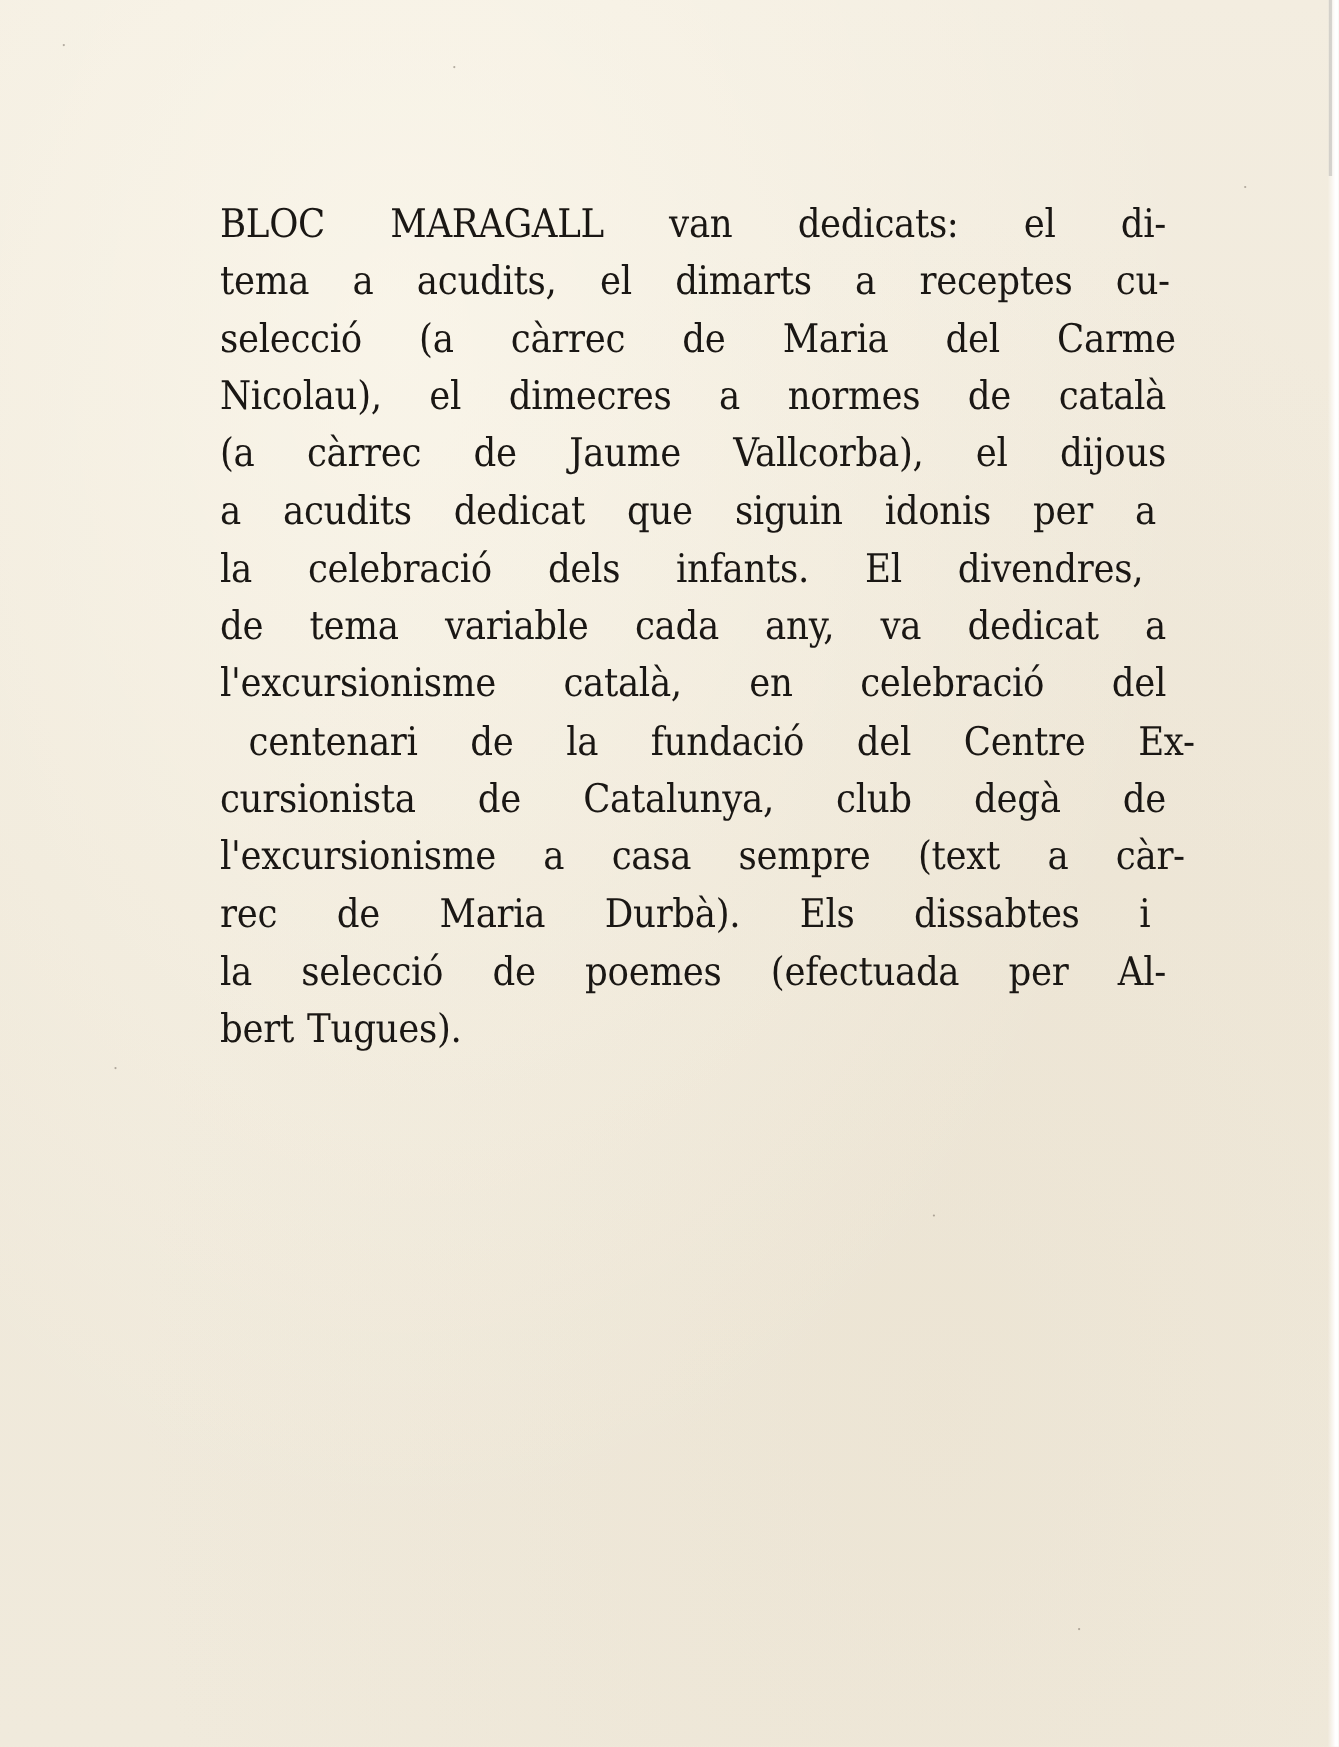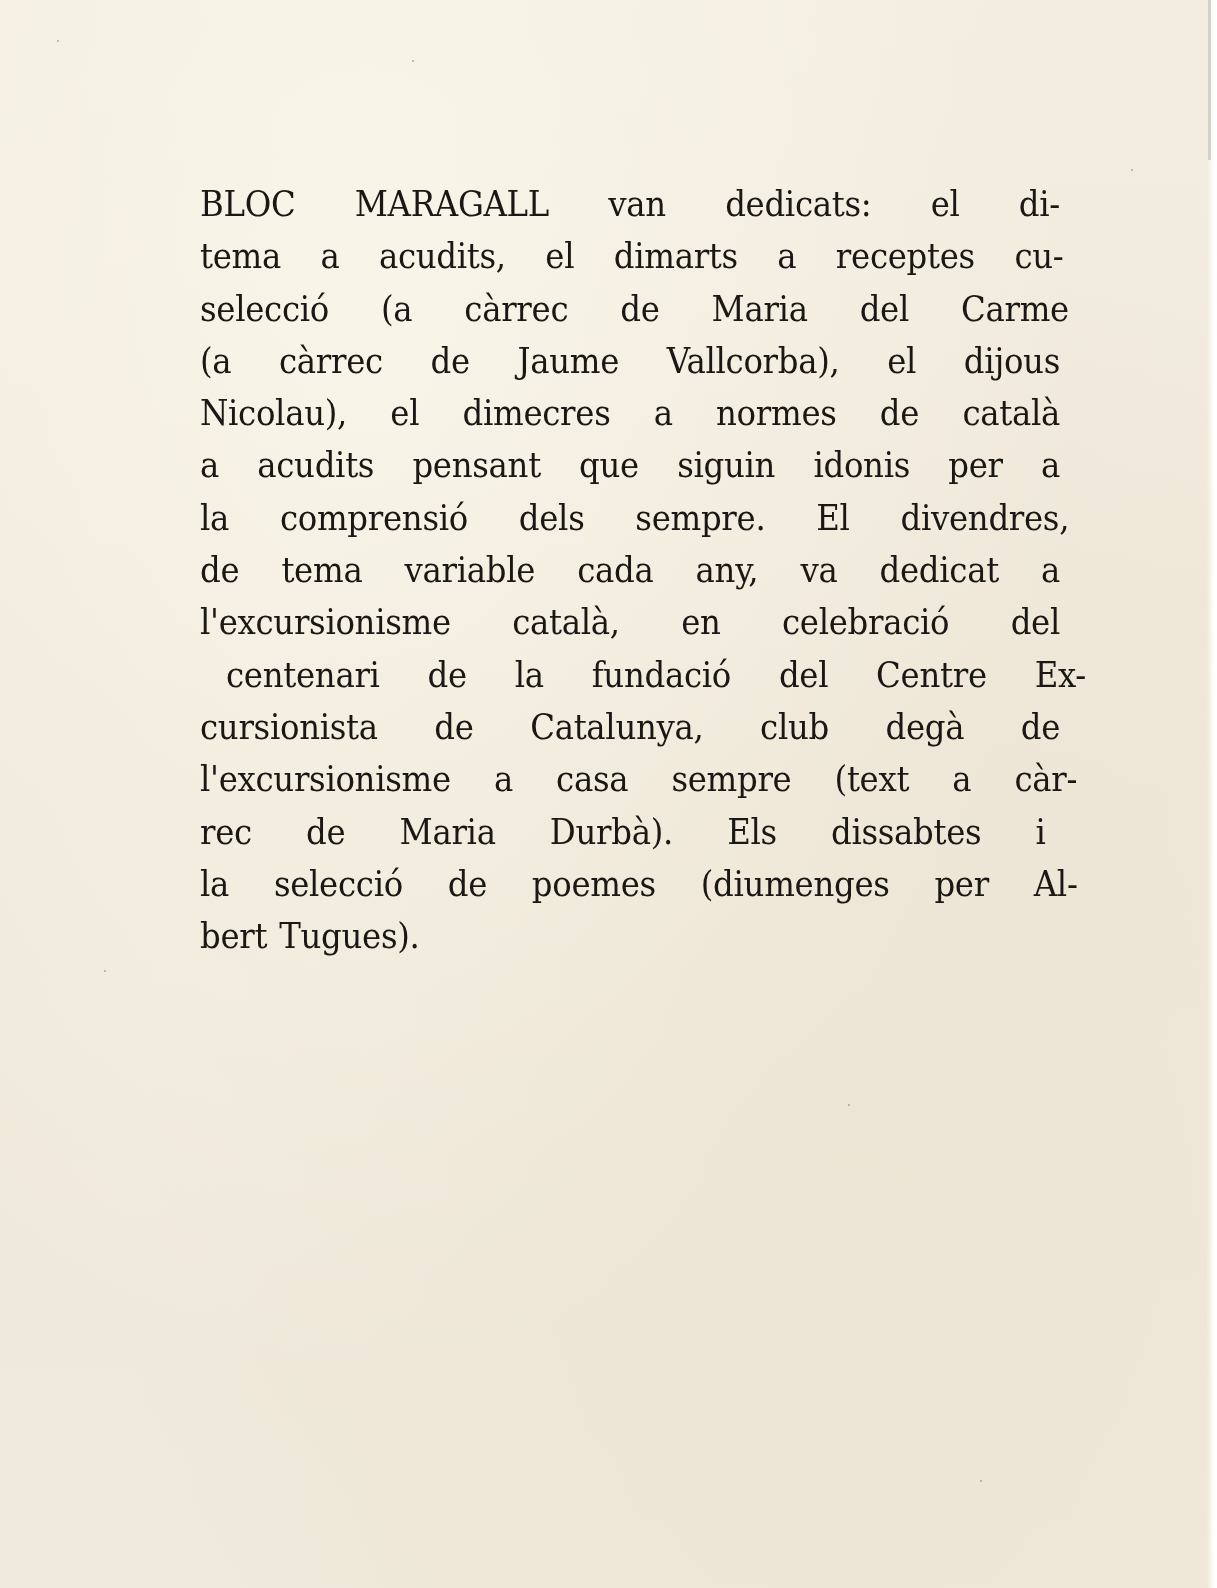--- a/index.html
+++ b/index.html
@@ -82,26 +82,26 @@
   <div class="speck" style="left:412px;top:60px;"></div>
   <div class="speck" style="left:1131px;top:169px;"></div>
   <div class="speck" style="left:104px;top:970px;"></div>
   <div class="speck" style="left:848px;top:1104px;"></div>
   <div class="speck" style="left:980px;top:1480px;"></div>
 
   <div class="text-block">
     <div class="line"><span class="inner" style="word-spacing: 49.3062px;">BLOC MARAGALL van dedicats: el di-</span></div>
     <div class="line"><span class="inner" style="word-spacing: 29.5112px;">tema a acudits, el dimarts a receptes cu-</span></div>
     <div class="line"><span class="inner" style="word-spacing: 42.013px;">selecció (a càrrec de Maria del Carme</span></div>
+    <div class="line"><span class="inner" style="word-spacing: 33.2917px;">Nicolau), el dimecres a normes de català</span></div>
     <div class="line"><span class="inner" style="word-spacing: 37.6641px;">(a càrrec de Jaume Vallcorba), el dijous</span></div>
-    <div class="line"><span class="inner" style="word-spacing: 33.2917px;">Nicolau), el dimecres a normes de català</span></div>
-    <div class="line"><span class="inner" style="word-spacing: 28.2679px;">a acudits pensant que siguin idonis per a</span></div>
-    <div class="line"><span class="inner" style="word-spacing: 40.8781px;">la comprensió dels sempre. El divendres,</span></div>
+    <div class="line"><span class="inner" style="word-spacing: 28.2679px;">a acudits dedicat que siguin idonis per a</span></div>
+    <div class="line"><span class="inner" style="word-spacing: 40.8781px;">la celebració dels infants. El divendres,</span></div>
     <div class="line"><span class="inner" style="word-spacing: 32.1317px;">de tema variable cada any, va dedicat a</span></div>
     <div class="line"><span class="inner" style="word-spacing: 51.3945px;">l'excursionisme català, en celebració del</span></div>
     <div class="line"><span class="inner" style="word-spacing: 37.9115px; margin-left: 26px;">centenari de la fundació del Centre Ex-</span></div>
     <div class="line"><span class="inner" style="word-spacing: 46.5531px;">cursionista de Catalunya, club degà de</span></div>
     <div class="line"><span class="inner" style="word-spacing: 33.151px;">l'excursionisme a casa sempre (text a càr-</span></div>
     <div class="line"><span class="inner" style="word-spacing: 44.1901px;">rec de Maria Durbà). Els dissabtes i</span></div>
-    <div class="line"><span class="inner" style="word-spacing: 34.8568px;">la selecció de poemes (diumenges per Al-</span></div>
+    <div class="line"><span class="inner" style="word-spacing: 34.8568px;">la selecció de poemes (efectuada per Al-</span></div>
     <div class="line last"><span class="inner">bert Tugues).</span></div>
   </div>
 </div>
 
 </body></html>

